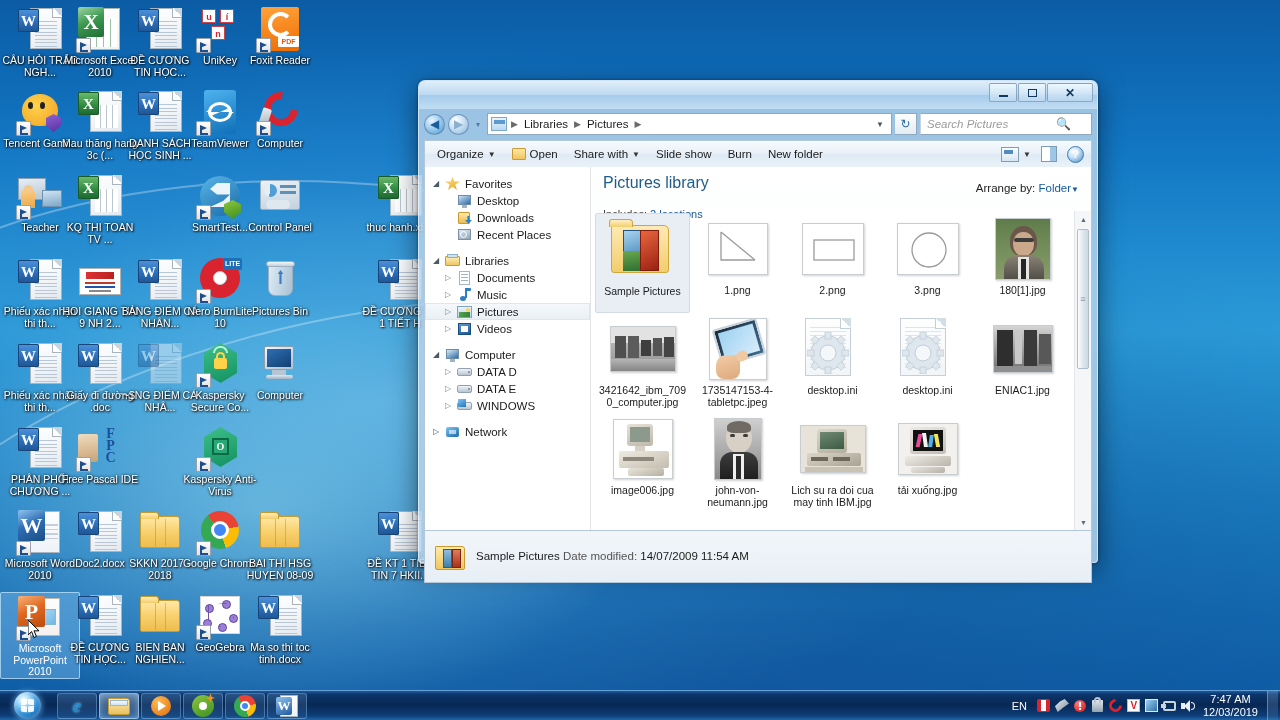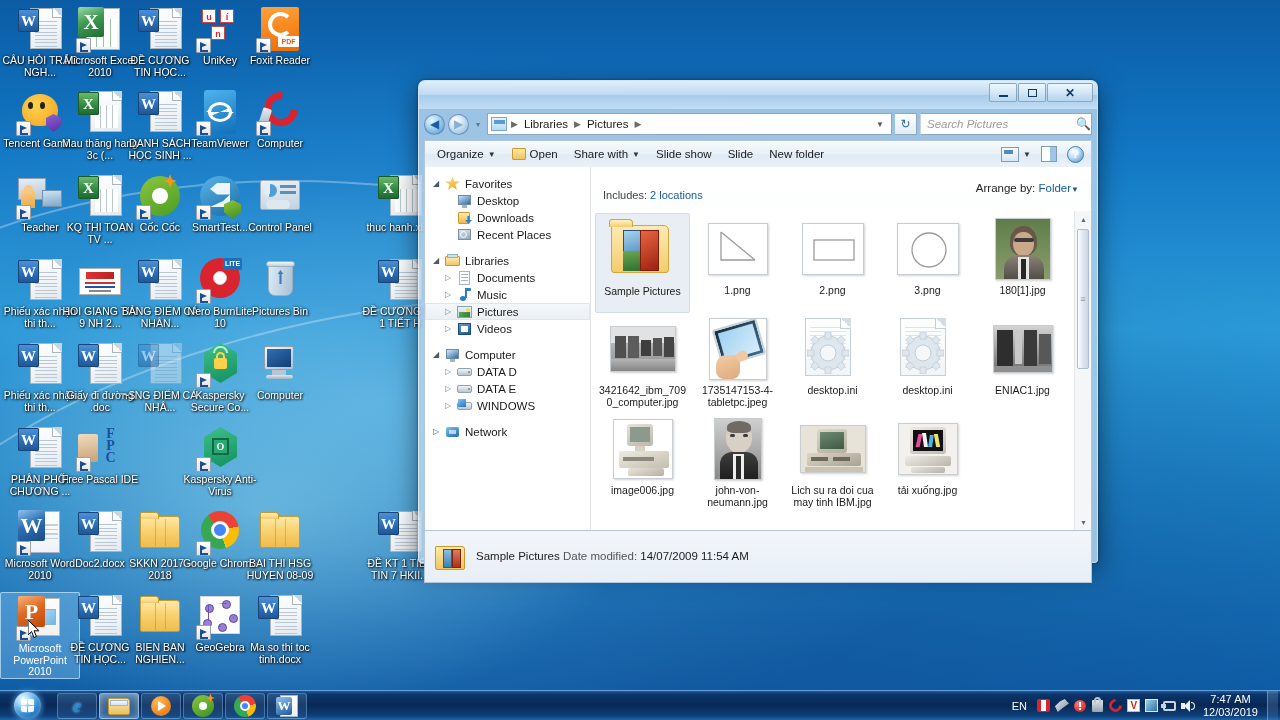--- a/index.html
+++ b/index.html
@@ -171,21 +171,21 @@
   .addr-icon::after{content:"";position:absolute;left:2px;top:2px;width:11px;height:4px;background:#5b9bd0;}
   #refreshbtn {
     width: 22px; height: 22px; border: 1px solid #8fa8be; border-left:none;
     background: linear-gradient(180deg,#fdfefe,#e3ecf3);
     display:flex;align-items:center;justify-content:center; cursor:pointer;
     color:#2d6aa0; font-size:12px;
   }
   #searchbox {
     width: 172px; height: 22px; background: #fff; border: 1px solid #8fa8be;
     border-left: 1px solid #c6d5e2;
-    display: flex; align-items: center; padding: 0 0 0 6px;
+    display: flex; align-items: center; padding: 0 20px 0 6px;
     font-size: 11.5px; color: #9b9b9b; font-style: italic;
   }
   #searchbox .sicon { margin-left:auto; font-style:normal; color:#5a86ab; font-size:12px; }
 
   #toolbar {
     height: 27px; margin: 1px 5px 0 5px;
     background: linear-gradient(180deg,#f5fafd 0%,#e9f1f8 48%,#dfeaf4 52%,#eaf2f9 100%);
     border: 1px solid #b4c7d8; border-bottom:none;
     display: flex; align-items: center; padding: 0 4px; gap: 0;
     font-size: 11.5px; color: #1b1b1b;
@@ -484,29 +484,20 @@
         <div class="ic-lbl">Teacher</div>
       </div>
       <div class="dicon" style="left: 60px; top: 172px;">
         <div class="ic-img">
           <span class="doc-page">
             <span style="position:absolute;left:4px;top:13px;right:3px;bottom:3px;background:repeating-linear-gradient(90deg,#fff 0 5px,#b9c6d4 5px 6px),repeating-linear-gradient(0deg,#fff 0 4px,#b9c6d4 4px 5px);"></span>
           </span>
           <span class="xl-badge">X</span>
         </div>
         <div class="ic-lbl">KQ THI TOAN TV ...</div>
-      </div>
-      <div class="dicon" style="left: 120px; top: 172px;">
-        <div class="ic-img">
-          <span style="position:absolute;left:4px;top:4px;width:40px;height:40px;border-radius:50%;background:linear-gradient(150deg,#8bc63f,#4a9c23);"></span>
-          <span style="position:absolute;left:16px;top:16px;width:16px;height:16px;border-radius:50%;background:#fff;"></span>
-          <span style="position:absolute;left:27px;top:2px;width:14px;height:14px;background:#f7941e;clip-path:polygon(50% 0,65% 40%,100% 50%,65% 62%,50% 100%,36% 62%,0 50%,36% 40%);"></span>
-          <span class="shortcut-arrow"></span>
-        </div>
-        <div class="ic-lbl">Cốc Cốc</div>
       </div>
       <div class="dicon" style="left: 180px; top: 172px;">
         <div class="ic-img">
           <span style="position:absolute;left:4px;top:4px;width:40px;height:40px;border-radius:50%;background:linear-gradient(150deg,#5ab5e8,#1a6ba8);"></span>
           <span style="position:absolute;left:14px;top:11px;width:20px;height:24px;background:#fff;clip-path:polygon(100% 0,35% 0,0 25%,35% 48%,100% 48%,65% 75%,0 100%,100% 100%,100% 0);opacity:.9;"></span>
           <span style="position:absolute;left:28px;top:28px;width:17px;height:19px;background:linear-gradient(160deg,#8cc63f,#3f8e1f);clip-path:polygon(50% 0,100% 22%,100% 65%,50% 100%,0 65%,0 22%);"></span>
           <span class="shortcut-arrow"></span>
         </div>
         <div class="ic-lbl">SmartTest...</div>
       </div>
@@ -902,21 +893,21 @@
       <span>Open</span>
     </div>
     <div class="tb-item">
       <span>Share with</span>
       <span class="tb-caret">▼</span>
     </div>
     <div class="tb-item">
       <span>Slide show</span>
     </div>
     <div class="tb-item">
-      <span>Slide</span>
+      <span>Burn</span>
     </div>
     <div class="tb-item">
       <span>New folder</span>
     </div>
     <div class="tb-right">
       <div class="tb-item" style="padding:3px 3px;">
         <span class="tb-ic-view"></span>
         <span class="tb-caret">▼</span>
       </div>
       <div class="tb-item" style="padding:3px 5px;">
@@ -1048,20 +1039,21 @@
               <span style="position:absolute;left:1px;top:3px;width:13px;height:10px;background:linear-gradient(150deg,#7fc4ef,#1c6aa8);border-radius:2px;"></span>
               <span style="position:absolute;left:4px;top:6px;width:7px;height:4px;background:rgba(255,255,255,.6);"></span>
             </span>
             <span class="tlabel">Network</span>
           </div>
         </div>
       </div>
 
     <div id="contentpane">
       <div id="lib-header">
+        <div id="lib-title">Pictures library</div>
         <div id="lib-sub">
           <span>Includes:</span>
           <a>2 locations</a>
         </div>
         <div id="arrange">
           <span>Arrange by:</span>
           <b>Folder</b><b style="font-size:8px;">▼</b>
         </div>
       </div>
 

